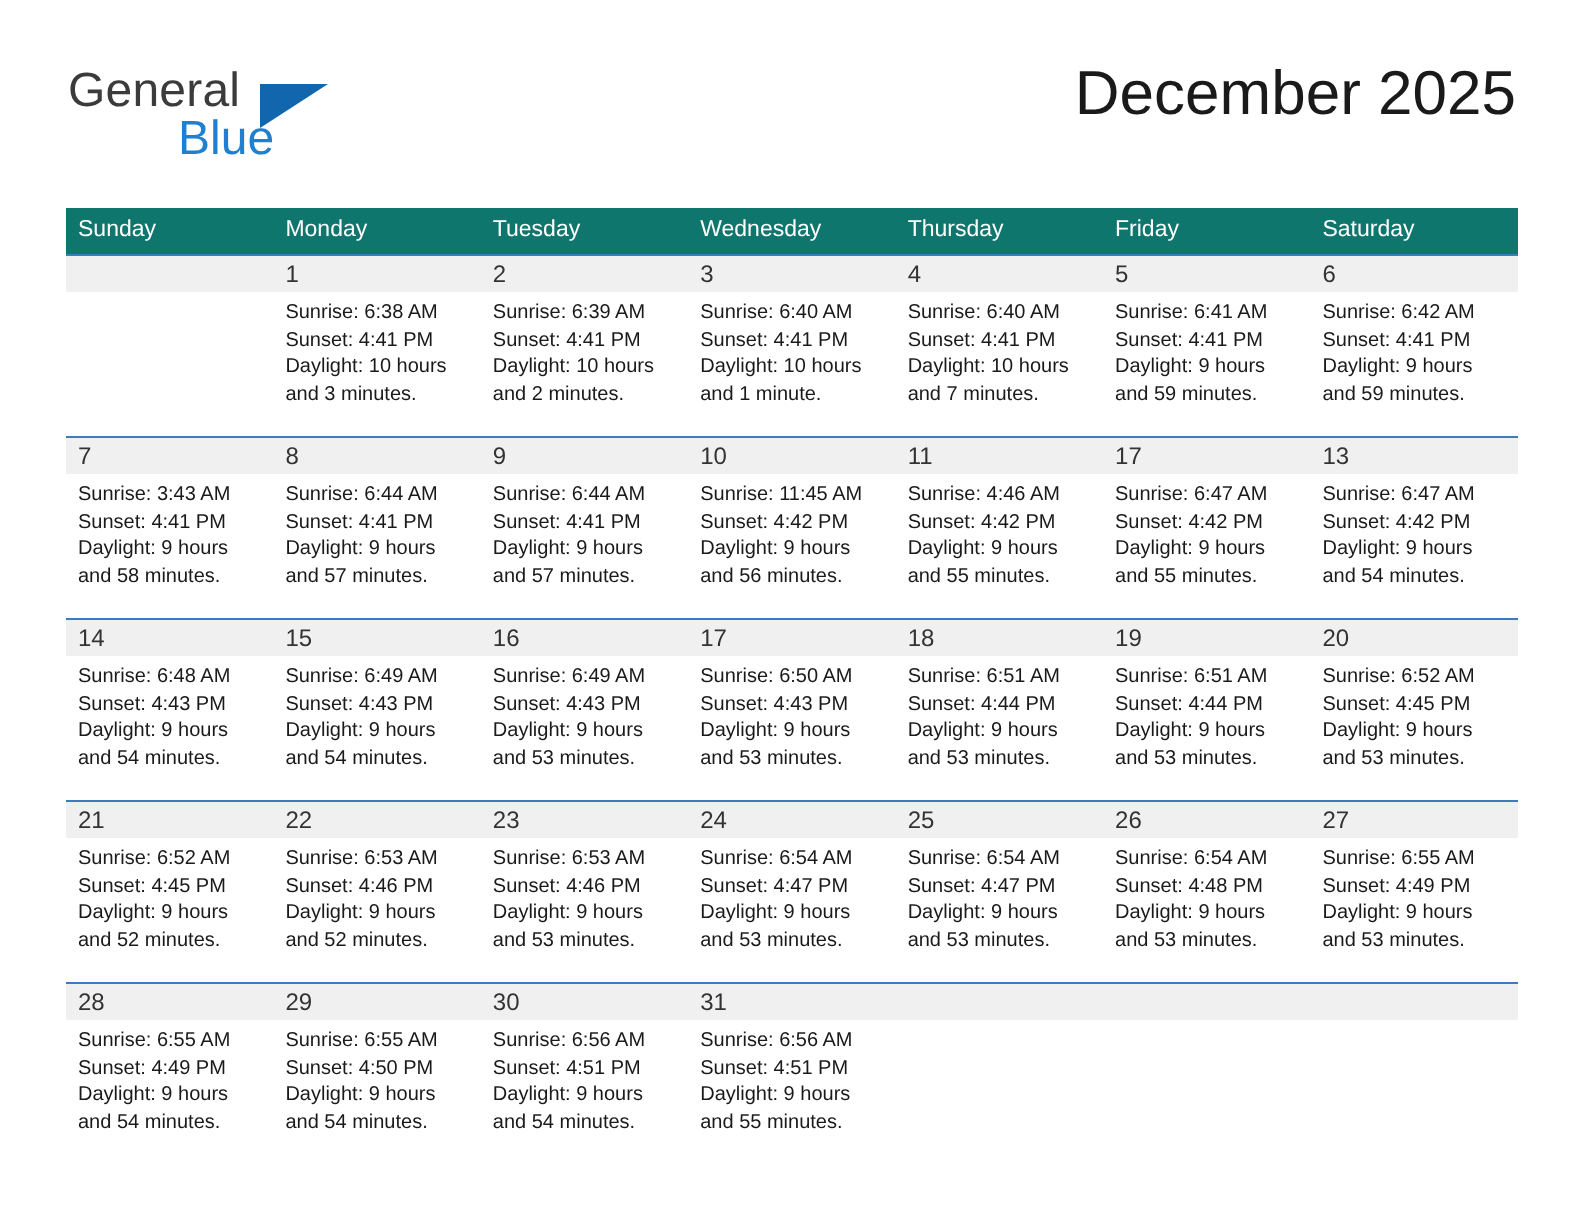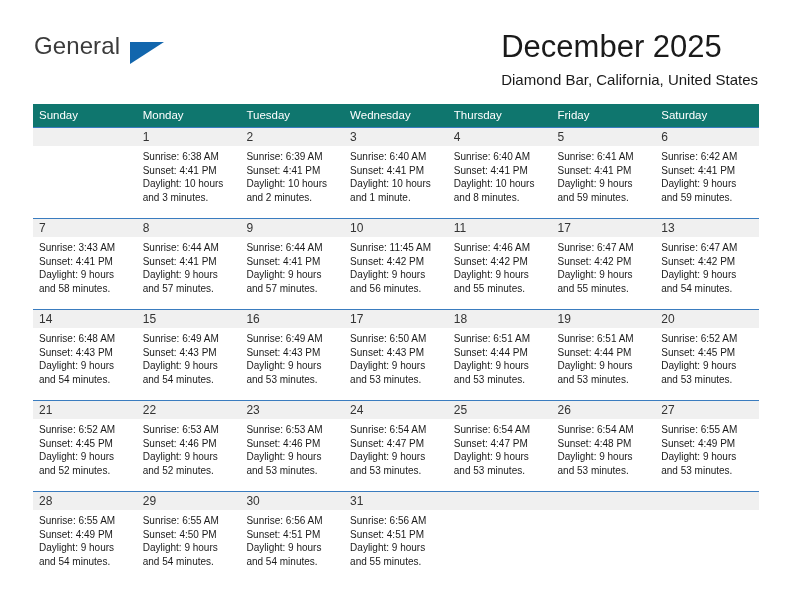--- a/index.html
+++ b/index.html
@@ -142,26 +142,26 @@
 </style>
 </head>
 <body>
 
 <div class="page">
 
   <div class="top">
 
     <div class="brand">
       <div class="brand-line1">General</div>
+      <div class="brand-line2">Blue</div>
       <div class="brand-tri"></div>
     </div>
 
     <div class="title-block">
       <div class="month-title">December 2025</div>
-      <div class="location">Diamond Bar, California, United States</div>
     </div>
 
   </div>
 
   <table class="calendar">
     <thead>
       <tr>
         <th>Sunday</th>
         <th>Monday</th>
         <th>Tuesday</th>
@@ -221,21 +221,21 @@
           </td>
           <td>
             <div class="daycell">
               <div class="daynum-band">
                 <div class="daynum">4</div>
               </div>
               <div class="details">
                 <div>Sunrise: 6:40 AM</div>
                 <div>Sunset: 4:41 PM</div>
                 <div>Daylight: 10 hours</div>
-                <div>and 8 minutes.</div>
+                <div>and 7 minutes.</div>
               </div>
             </div>
           </td>
           <td>
             <div class="daycell">
               <div class="daynum-band">
                 <div class="daynum">5</div>
               </div>
               <div class="details">
                 <div>Sunrise: 6:41 AM</div>

